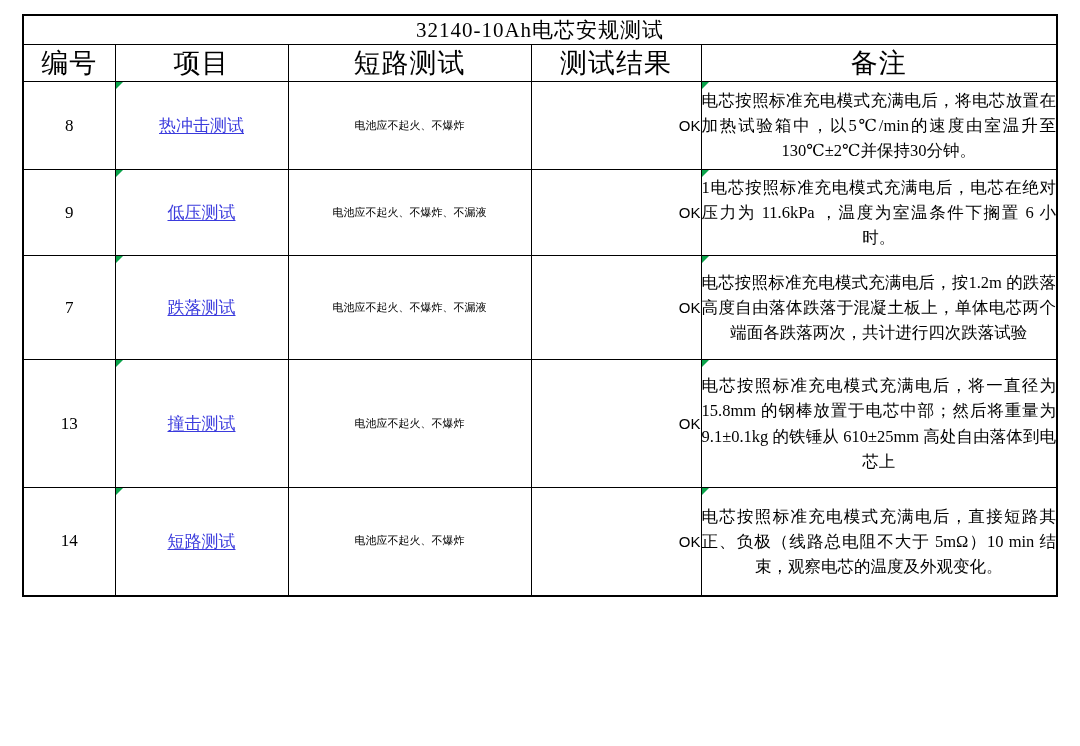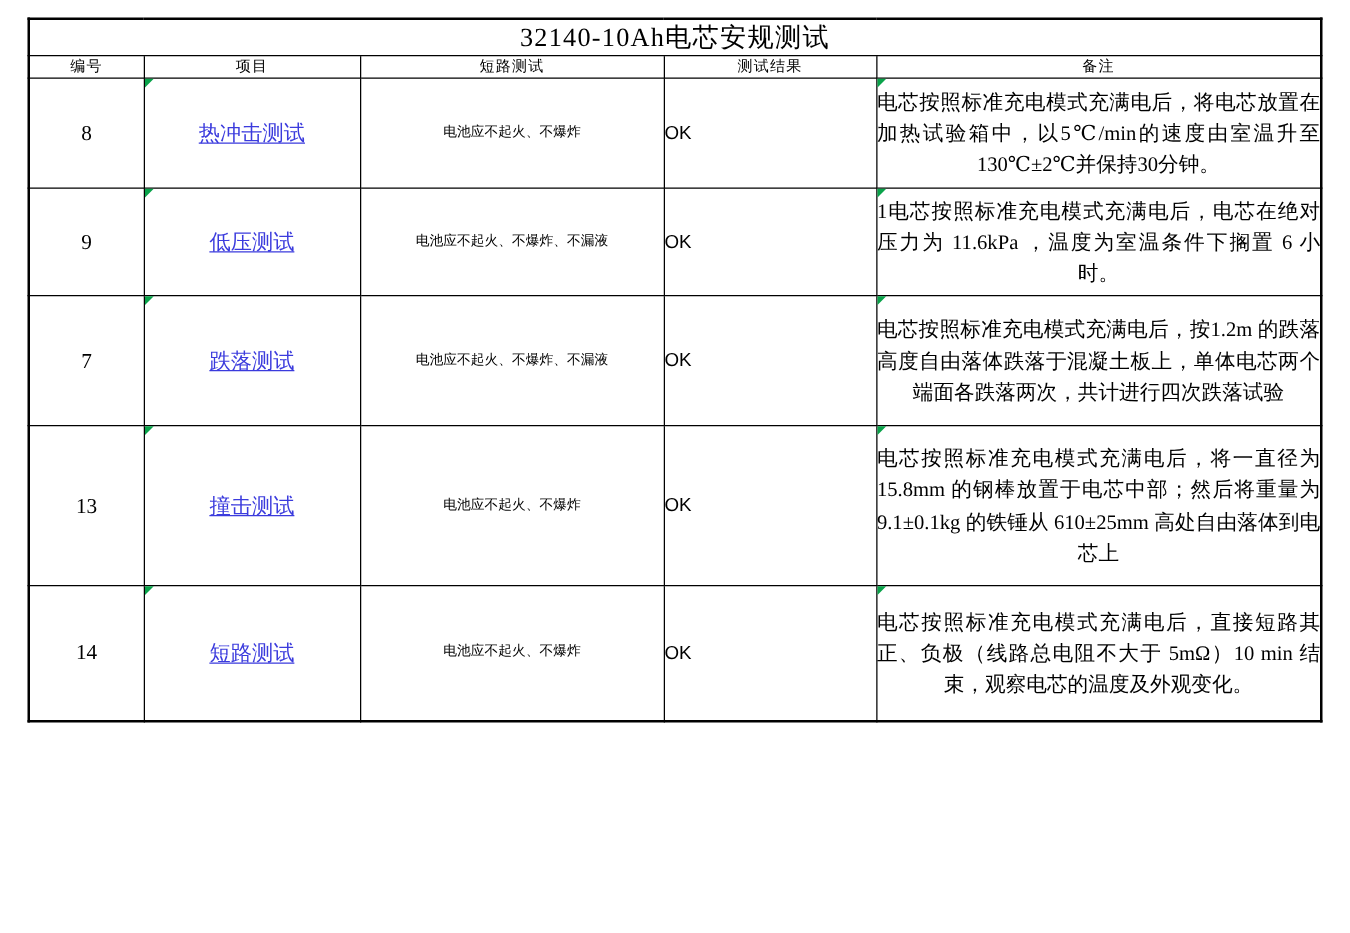--- a/index.html
+++ b/index.html
@@ -30,21 +30,21 @@
   }
   .title-cell {
     text-align: center;
     font-size: 21px;
     letter-spacing: 1px;
     padding: 10px 0 11px 0;
     font-family: "Liberation Serif", "DejaVu Serif", serif;
   }
   .head-cell {
     text-align: center;
-    font-size: 12px;
+    font-size: 27px;
     padding: 9px 0 10px 0;
     font-weight: normal;
     letter-spacing: 1px;
   }
   .col-no    { width: 92px; }
   .col-item  { width: 173px; }
   .col-std   { width: 243px; }
   .col-res   { width: 170px; }
   .col-note  { width: 356px; }
 
@@ -63,21 +63,21 @@
     text-underline-offset: 2px;
     margin-top: 44px;
   }
   .cell-std {
     text-align: center;
     font-size: 11px;
     line-height: 1.45;
     padding: 6px 12px;
   }
   .cell-res {
-    text-align: left;
+    text-align: right;
     font-size: 15px;
     font-family: "Liberation Sans", sans-serif;
   }
   .cell-note {
     text-align: justify;
     text-align-last: center;
     font-size: 16.5px;
     line-height: 1.52;
     padding: 7px 10px 8px 12px;
     position: relative;

